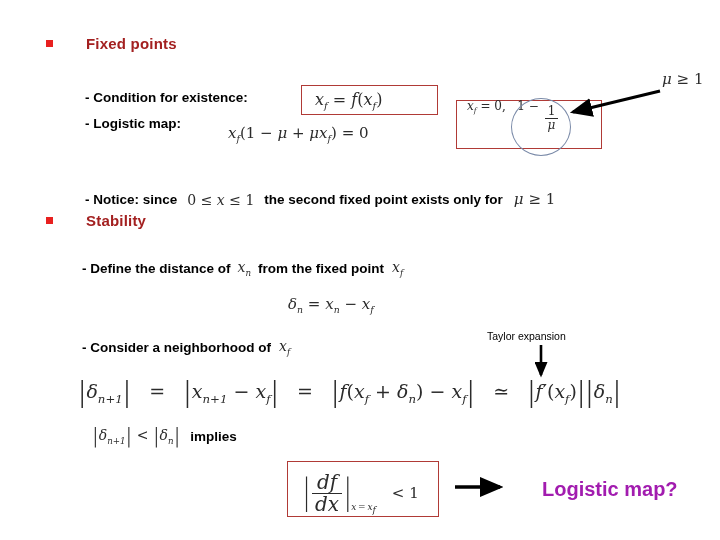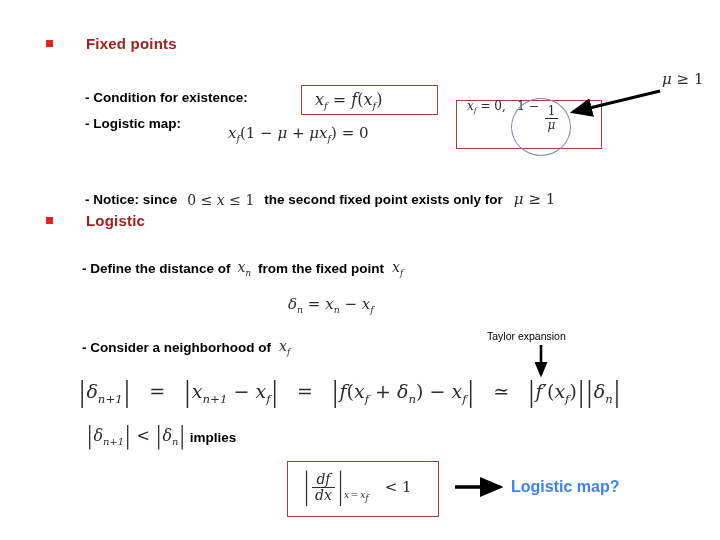--- a/index.html
+++ b/index.html
@@ -116,24 +116,25 @@
   svg.overlay {
     position: absolute;
     left: 0;
     top: 0;
     width: 720px;
     height: 540px;
     pointer-events: none;
   }
   .red-text {
     position: absolute;
-    color: #3b82f6;
-    font-size: 16px;
+    color: #a21caf;
+    font-size: 20px;
     font-weight: bold;
     white-space: nowrap;
+    margin-left: 31px;
   }
 </style>
 </head>
 <body>
 
 <div class="slide">
 
   <div class="heading" style="left:46px; top:35px;">
     <span class="bullet-sq"></span>
     <span class="heading-text">Fixed points</span>
@@ -175,21 +176,21 @@
       <span class="mn">0</span>&nbsp;<span class="mo">≤</span>&nbsp;<span class="mi">x</span>&nbsp;<span class="mo">≤</span>&nbsp;<span class="mn">1</span>
     </span>
     <span class="sub-text">the second fixed point exists only for</span>
     <span class="math inline" style="font-size:15px; margin-left:11px;">
       <span class="mi">μ</span>&nbsp;<span class="mo">≥</span>&nbsp;<span class="mn">1</span>
     </span>
   </div>
 
   <div class="heading" style="left:46px; top:212px;">
     <span class="bullet-sq"></span>
-    <span class="heading-text">Logistic</span>
+    <span class="heading-text">Stability</span>
   </div>
 
   <div class="sub" style="left:82px; top:260px;">
     <span class="sub-text">-  Define the distance of</span>
     <span class="math inline" style="font-size:14px; margin:0 7px;">
       <span class="mi">x</span><sub>n</sub>
     </span>
     <span class="sub-text">from the fixed point</span>
     <span class="math inline" style="font-size:14px; margin-left:8px;">
       <span class="mi">x</span><sub>f</sub>
@@ -213,30 +214,30 @@
     <span class="vbar mo">|</span><span class="mi">δ</span><sub>n+1</sub><span class="vbar mo">|</span>
     &nbsp;&nbsp;<span class="mo">=</span>&nbsp;&nbsp;
     <span class="vbar mo">|</span><span class="mi">x</span><sub>n+1</sub>&nbsp;<span class="mo">−</span>&nbsp;<span class="mi">x</span><sub>f</sub><span class="vbar mo">|</span>
     &nbsp;&nbsp;<span class="mo">=</span>&nbsp;&nbsp;
     <span class="vbar mo">|</span><span class="mi">f</span><span class="mo">(</span><span class="mi">x</span><sub>f</sub>&nbsp;<span class="mo">+</span>&nbsp;<span class="mi">δ</span><sub>n</sub><span class="mo">)</span>&nbsp;<span class="mo">−</span>&nbsp;<span class="mi">x</span><sub>f</sub><span class="vbar mo">|</span>
     &nbsp;&nbsp;<span class="mo">≃</span>&nbsp;&nbsp;
     <span class="vbar mo">|</span><span class="mi">f</span><span class="mo">′</span><span class="mo">(</span><span class="mi">x</span><sub>f</sub><span class="mo">)</span><span class="vbar mo">|</span><span class="vbar mo">|</span><span class="mi">δ</span><sub>n</sub><span class="vbar mo">|</span>
   </div>
 
   <div class="sub" style="left:82px; top:428px;">
-    <span class="math inline" style="font-size:16px; margin:0 4px;">
+    <span class="math inline" style="font-size:14px; margin:0 10px;">
       <span class="vbar mo">|</span><span class="mi">δ</span><sub>n+1</sub><span class="vbar mo">|</span>&nbsp;<span class="mo">&lt;</span>&nbsp;<span class="vbar mo">|</span><span class="mi">δ</span><sub>n</sub><span class="vbar mo">|</span>
     </span>
     <span class="sub-text">implies</span>
   </div>
 
   <div class="box" style="left:287px; top:461px; width:152px; height:56px;"></div>
   <div class="math" style="left:303px; top:472px; font-size:15px; display:flex; align-items:center;">
     <span class="vbar mo" style="transform:scaleY(2.4); display:inline-block;">|</span>
-    <span class="frac" style="vertical-align:middle; font-size:14px;text-align:right;">
+    <span class="frac" style="vertical-align:middle; font-size:20px;text-align:right;">
       <span class="num"><span class="mi">df</span></span>
       <span class="den"><span class="mi">dx</span></span>
     </span>
     <span class="vbar mo" style="transform:scaleY(2.4); display:inline-block;">|</span><sub style="align-self:flex-end; font-size:9px;">x = x<sub style="font-size:9px;">f</sub></sub>
     <span class="mo" style="margin-left:16px;">&lt;</span>&nbsp;<span class="mn">1</span>
   </div>
 
   <div class="red-text" style="left:511px; top:478px;">Logistic map?</div>
 
   <svg class="overlay">

